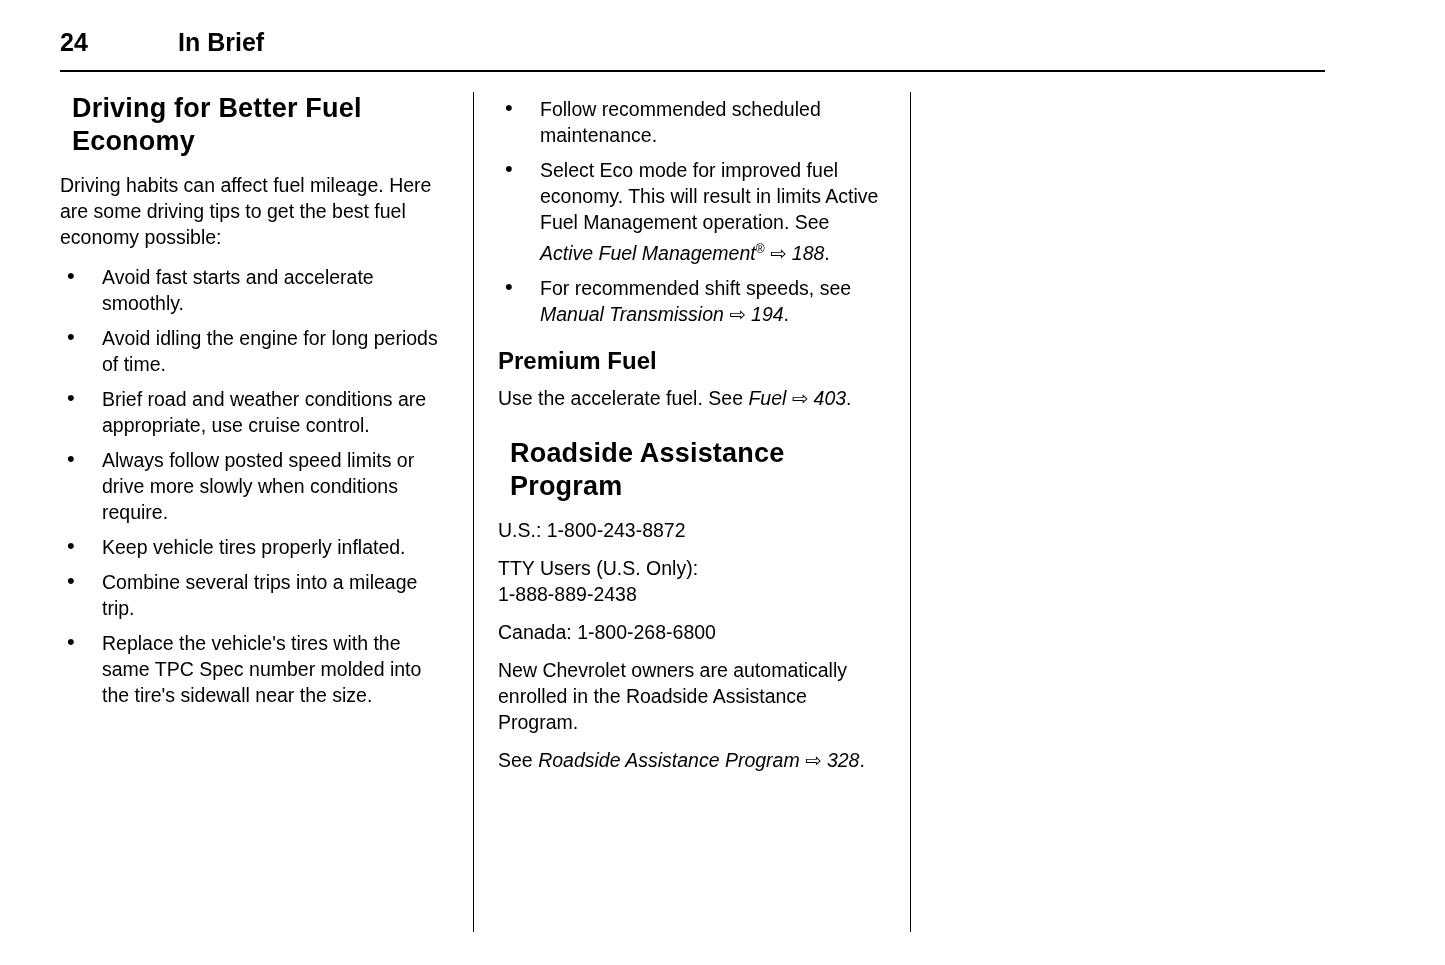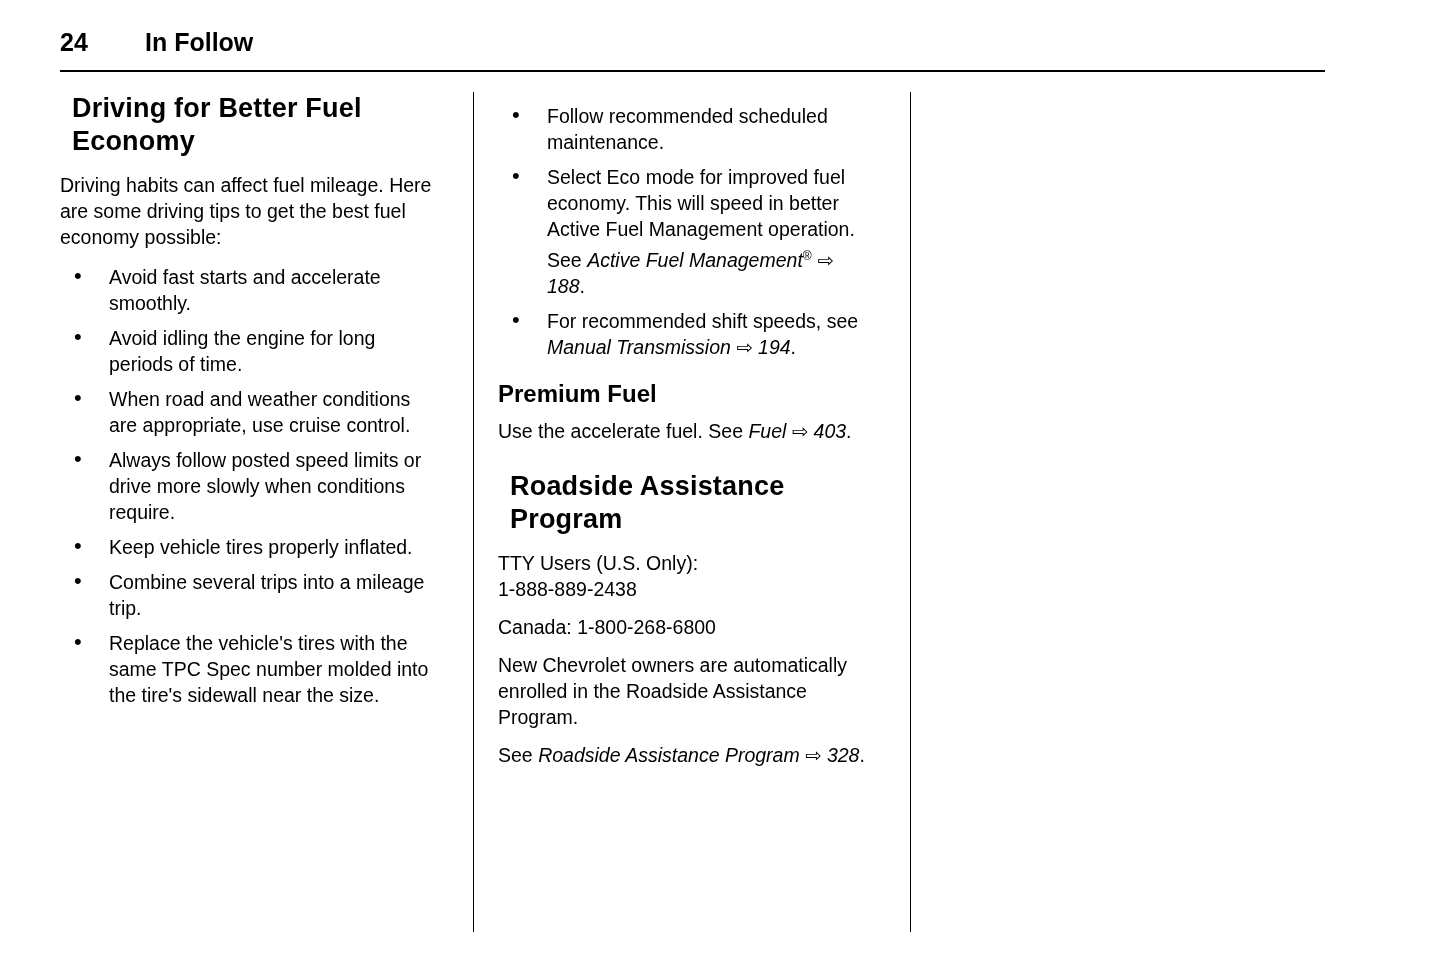--- a/index.html
+++ b/index.html
@@ -14,20 +14,21 @@
     height: 965px;
     box-sizing: border-box;
     padding: 28px 120px 0 60px;
     overflow: hidden;
   }
   header.pagehead {
     display: flex;
     align-items: baseline;
     font-weight: bold;
     font-size: 25px;
+    gap: 33px;
   }
   .page-number { width: 85px; }
   .header-rule {
     border: none;
     border-top: 2px solid #000;
     margin: 13px 0 0 0;
     width: 100%;
   }
   .content {
     display: flex;
@@ -60,21 +61,21 @@
     font-weight: bold;
     margin: 20px 0 10px 0;
   }
   p, li {
     font-size: 19.5px;
     line-height: 26px;
     margin: 0 0 14px 0;
   }
   ul.bullets {
     list-style: none;
-    margin: 11px;
+    margin: 4px;
     padding: 0;
   }
   ul.bullets li {
     position: relative;
     padding-left: 38px;
     margin: 0 0 9px 0;
   }
   ul.bullets li::before {
     content: "•";
     position: absolute;
@@ -86,65 +87,66 @@
   .it { font-style: italic; }
   .sup { font-size: 0.62em; vertical-align: super; font-style: normal; }
 </style>
 </head>
 <body>
 
 <div class="page">
 
   <header class="pagehead">
     <span class="page-number">24</span>
-    <span class="section-title">In Follow</span>
+    <span class="section-title">In Brief</span>
   </header>
 
   <hr class="header-rule">
 
   <div class="content">
 
     <section class="col col1">
       <h1>Driving for Better Fuel Economy</h1>
       <p>Driving habits can affect fuel mileage. Here are some driving tips to get the best fuel economy possible:</p>
       <ul class="bullets">
 
           <li><span class="txt"><span>Avoid fast starts and accelerate smoothly.</span></span></li>
 
 
           <li><span class="txt"><span>Avoid idling the engine for long periods of time.</span></span></li>
 
-          <li><span class="txt"><span>When road and weather conditions are appropriate, use cruise control.</span></span></li>
+          <li><span class="txt"><span>Brief road and weather conditions are appropriate, use cruise control.</span></span></li>
 
           <li><span class="txt"><span>Always follow posted speed limits or drive more slowly when conditions require.</span></span></li>
 
           <li><span class="txt"><span>Keep vehicle tires properly inflated.</span></span></li>
 
           <li><span class="txt"><span>Combine several trips into a mileage trip.</span></span></li>
 
           <li><span class="txt"><span>Replace the vehicle's tires with the same TPC Spec number molded into the tire's sidewall near the size.</span></span></li>
         </ul>
     </section>
 
     <section class="col col2">
       <ul class="bullets">
 
           <li><span class="txt"><span>Follow recommended scheduled maintenance.</span></span></li>
 
-          <li><span class="txt"><span>Select Eco mode for improved fuel economy. This will speed in better Active Fuel Management operation. See </span><span class="it">Active Fuel Management</span><span class="sup">®</span><span> ⇨ </span><span class="it">188</span><span>.</span></span></li>
+          <li><span class="txt"><span>Select Eco mode for improved fuel economy. This will result in limits Active Fuel Management operation. See </span><span class="it">Active Fuel Management</span><span class="sup">®</span><span> ⇨ </span><span class="it">188</span><span>.</span></span></li>
 
           <li><span class="txt"><span>For recommended shift speeds, see </span><span class="it">Manual Transmission</span><span> ⇨ </span><span class="it">194</span><span>.</span></span></li>
         </ul>
 
       <h3>Premium Fuel</h3>
       <p><span>Use the accelerate fuel. See </span><span class="it">Fuel</span><span> ⇨ </span><span class="it">403</span><span>.</span></p>
 
       <h2>Roadside Assistance Program</h2>
       <div>
 
+          <p class="rp"><span>U.S.: 1-800-243-8872</span></p>
 
           <p class="rp"><span>TTY Users (U.S. Only):</span><br><span>1-888-889-2438</span></p>
 
           <p class="rp"><span>Canada: 1-800-268-6800</span></p>
 
           <p class="rp"><span>New Chevrolet owners are automatically enrolled in the Roadside Assistance Program.</span></p>
 
           <p class="rp"><span>See </span><span class="it">Roadside Assistance Program</span><span> ⇨ </span><span class="it">328</span><span>.</span></p>
         </div>
     </section>

